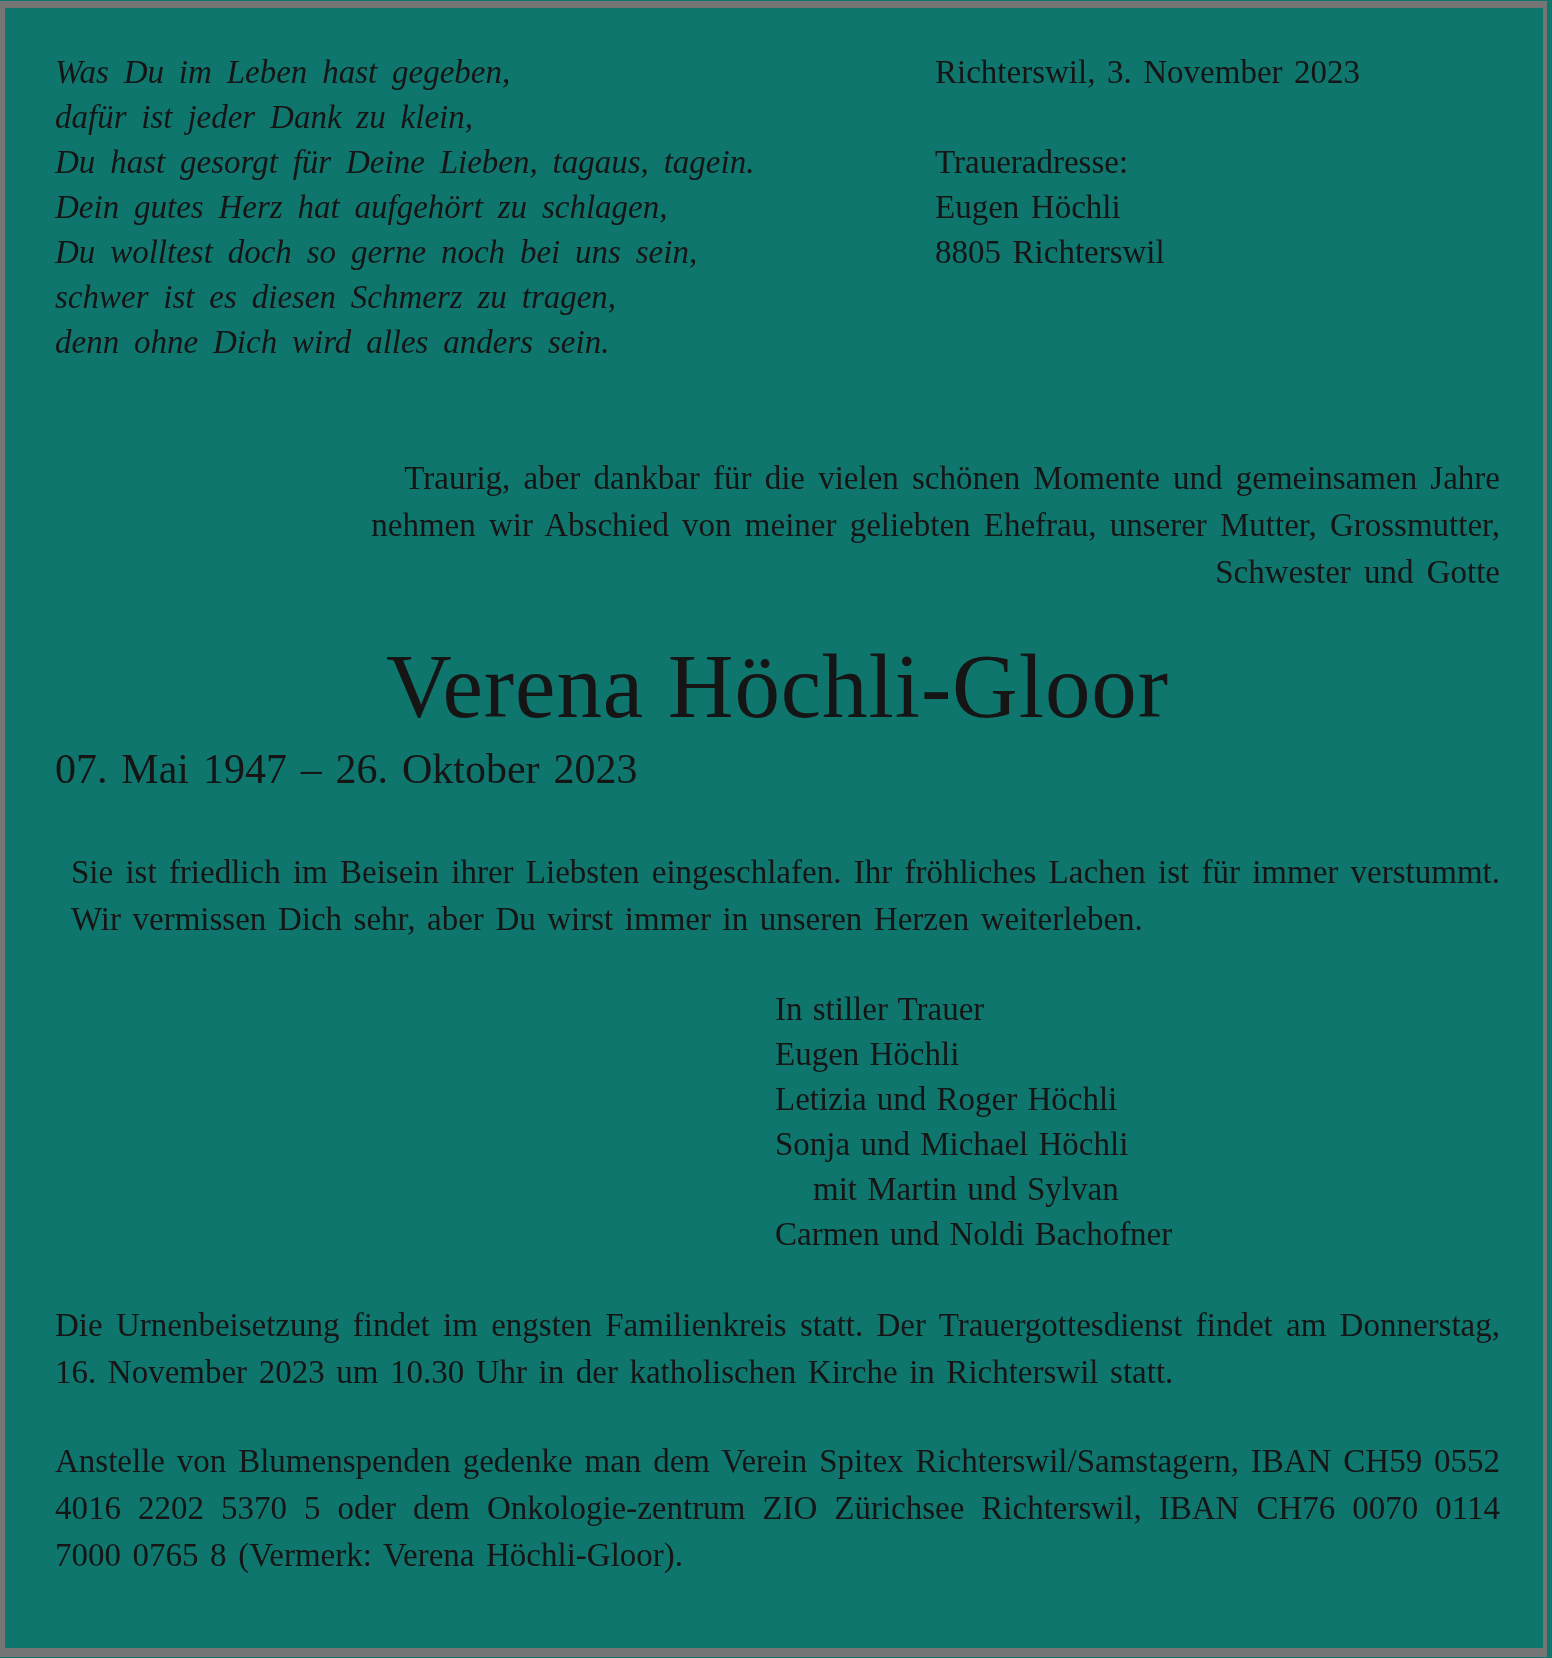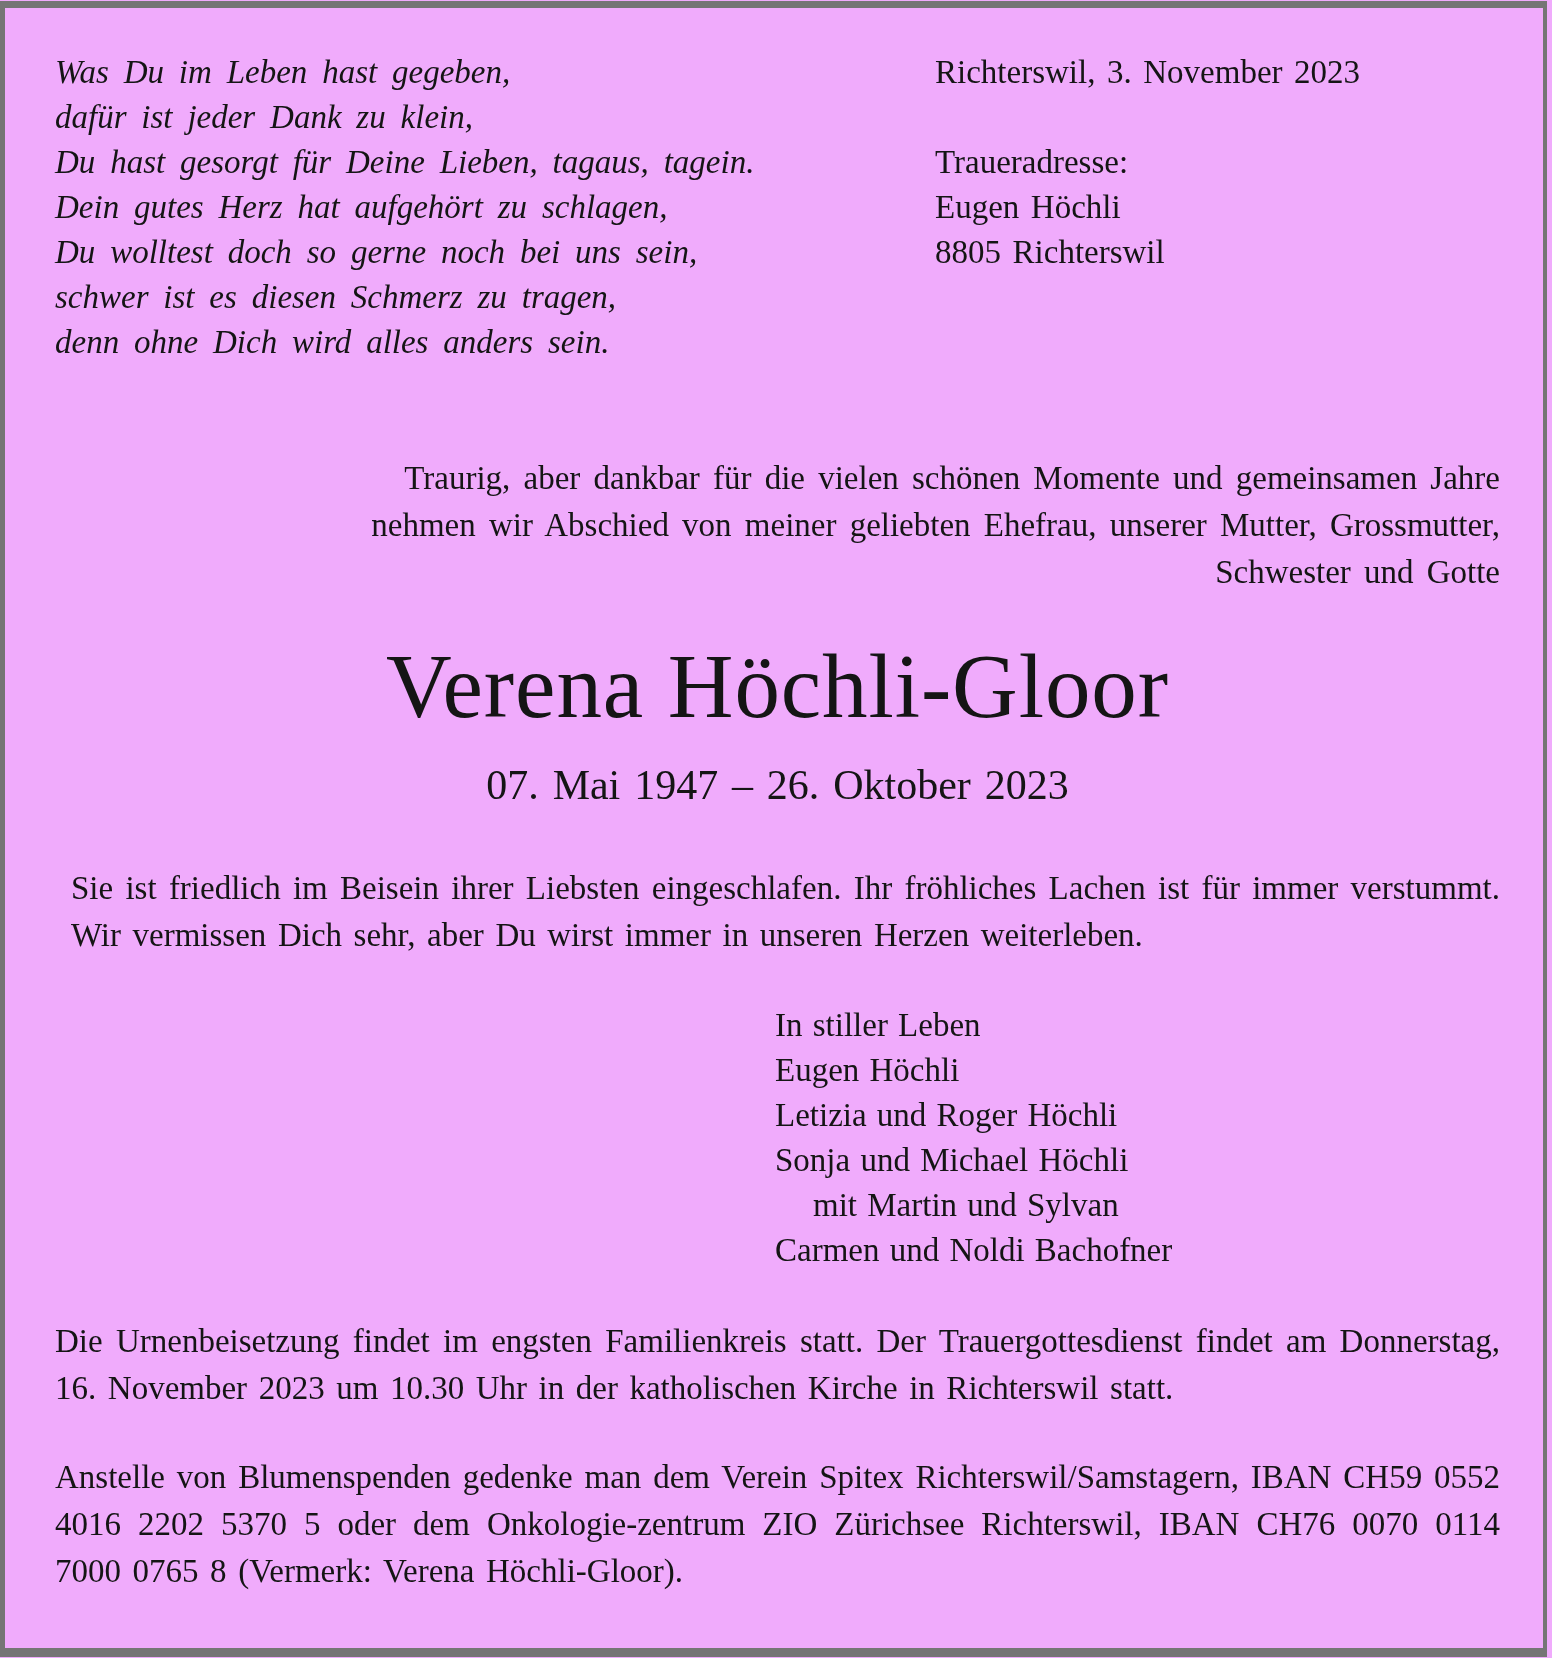--- a/index.html
+++ b/index.html
@@ -11,21 +11,21 @@
     width: 1552px;
     height: 1658px;
     font-family: "Liberation Serif", "DejaVu Serif", serif;
     color: #151515;
     overflow: hidden;
   }
   .page {
     position: relative;
     width: 1552px;
     height: 1658px;
-    background: #f0abfc;
+    background: #0f766e;
   }
   
   .frame {
     position: absolute;
     left: 0; top: 1px; right: 5px; bottom: 1px;
     border-style: solid;
     border-color: #757575;
     border-width: 7px 4px 9px 5px;
     pointer-events: none;
   }
@@ -67,22 +67,22 @@
   }
   .name {
     margin: 45px 0 0 0;
     text-align: center;
     font-size: 91px;
     font-weight: normal;
     line-height: 1.0;
     letter-spacing: 0.01em;
   }
   .dates {
-    margin-top: 28px;
-    text-align: center;
+    margin-top: 12px;
+    text-align: left;
     font-size: 42px;
     line-height: 50px;
     word-spacing: 0.08em;
   }
   .para {
     margin: 0;
     font-size: 33px;
     line-height: 47px;
     text-align: justify;
     word-spacing: 0.1em;
@@ -133,21 +133,21 @@
       <div class="intro-line">nehmen wir Abschied von meiner geliebten Ehefrau, unserer Mutter, Grossmutter,</div>
       <div class="intro-line">Schwester und Gotte</div>
     </div>
 
     <h1 class="name">Verena Höchli-Gloor</h1>
     <div class="dates">07. Mai 1947 – 26. Oktober 2023</div>
 
     <p class="para para-farewell">Sie ist friedlich im Beisein ihrer Liebsten eingeschlafen. Ihr fröhliches Lachen ist für immer verstummt. Wir vermissen Dich sehr, aber Du wirst immer in unseren Herzen weiterleben.</p>
 
     <div class="mourners">
-      <div class="mourner-line">In stiller Leben</div>
+      <div class="mourner-line">In stiller Trauer</div>
       <div class="mourner-line">Eugen Höchli</div>
       <div class="mourner-line">Letizia und Roger Höchli</div>
       <div class="mourner-line">Sonja und Michael Höchli</div>
       <div class="mourner-line indent">mit Martin und Sylvan</div>
       <div class="mourner-line">Carmen und Noldi Bachofner</div>
     </div>
 
     <p class="para para-funeral">Die Urnenbeisetzung findet im engsten Familienkreis statt. Der Trauergottesdienst findet am Donnerstag, 16. November 2023 um 10.30 Uhr in der katholischen Kirche in Richterswil statt.</p>
 
     <p class="para para-donation">Anstelle von Blumenspenden gedenke man dem Verein Spitex Richterswil/Samstagern, IBAN CH59 0552 4016 2202 5370 5 oder dem Onkologie-zentrum ZIO Zürichsee Richterswil, IBAN CH76 0070 0114 7000 0765 8 (Vermerk: Verena Höchli-Gloor).</p>

